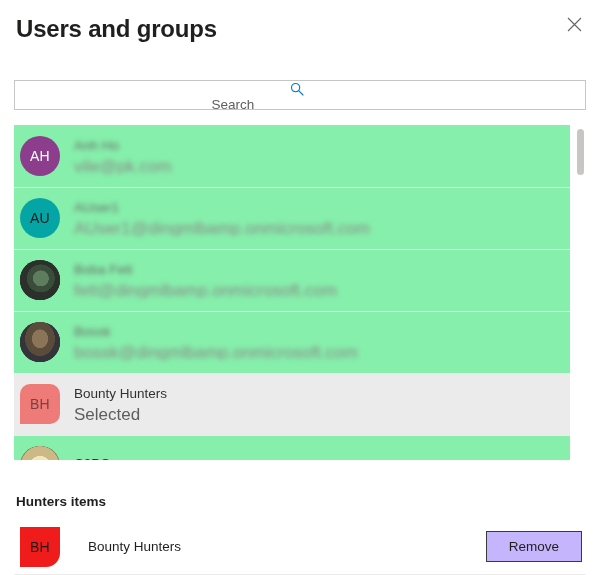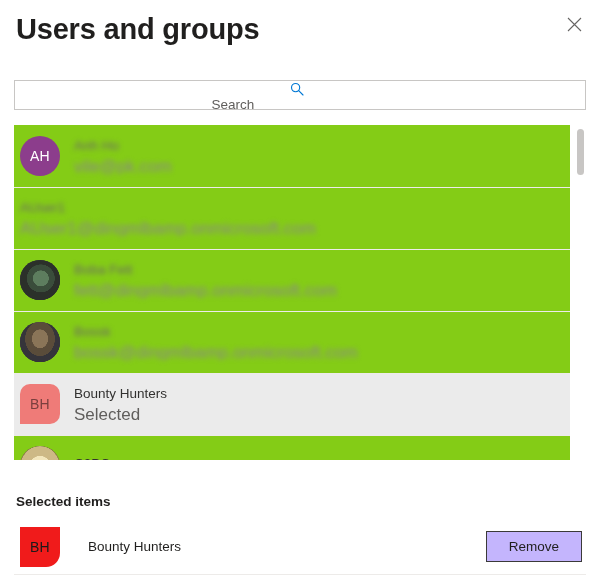--- a/index.html
+++ b/index.html
@@ -24,21 +24,21 @@
   }
 
   
   .dialog-header {
     position: relative;
     height: 62px;
     padding: 10px 16px 0 16px;
     box-sizing: border-box;
   }
   .dialog-title {
-    font-size: 29px;
+    font-size: 24px;
     font-weight: bold;
     color: #201f1e;
     letter-spacing: -0.2px;
     line-height: 32px;
     margin: 0;
     padding-top: 3px;
   }
   .close-button {
     position: absolute;
     top: 8px;
@@ -107,21 +107,21 @@
     box-sizing: border-box;
   }
   .person-row {
     position: relative;
     display: flex;
     align-items: center;
     height: 62px;
     box-sizing: border-box;
     padding: 0 8px 0 6px;
     cursor: pointer;
-    background: #84cc16;
+    background: #86efac;
   }
   .person-row + .person-row::before {
     content: "";
     position: absolute;
     left: 0;
     right: 0;
     top: 0;
     height: 1px;
     background: #edebe9;
   }
@@ -286,20 +286,21 @@
 
       <div class="person-row">
         <div class="avatar circle" style="background:#8c3d8c;color:#ffffff;">AH</div>
         <div class="person-text">
           <div class="person-name redacted">Anh Ho</div>
           <div class="person-sub redacted">vile@pk.com</div>
         </div>
       </div>
 
       <div class="person-row">
+        <div class="avatar circle" style="background:#06a5a5;color:#0b1a1a;">AU</div>
         <div class="person-text">
           <div class="person-name redacted">AUser1</div>
           <div class="person-sub redacted">AUser1@dingmlbamp.onmicrosoft.com</div>
         </div>
       </div>
 
       <div class="person-row">
         <div class="avatar circle avatar-photo">
           <span class="photo-inner" style="background:radial-gradient(circle at 52% 46%, #5d7d5e 0 26%, #3a4d3b 27% 46%, #2b302a 47% 100%), linear-gradient(135deg,#4a4f45,#23251f);"></span>
         </div>
@@ -338,21 +339,21 @@
       </div>
 
     </div>
 
     <div class="scrollbar-track">
       <div class="scrollbar-thumb"></div>
     </div>
   </div>
 
   <div class="selected-section">
-    <div class="selected-heading">Selected items</div>
+    <div class="selected-heading">Hunters items</div>
     <div class="selected-row">
       <div class="avatar group-strong">BH</div>
       <div class="selected-name">Bounty Hunters</div>
       <button class="remove-button">Remove</button>
     </div>
   </div>
 
 </div>
 
 </body></html>

